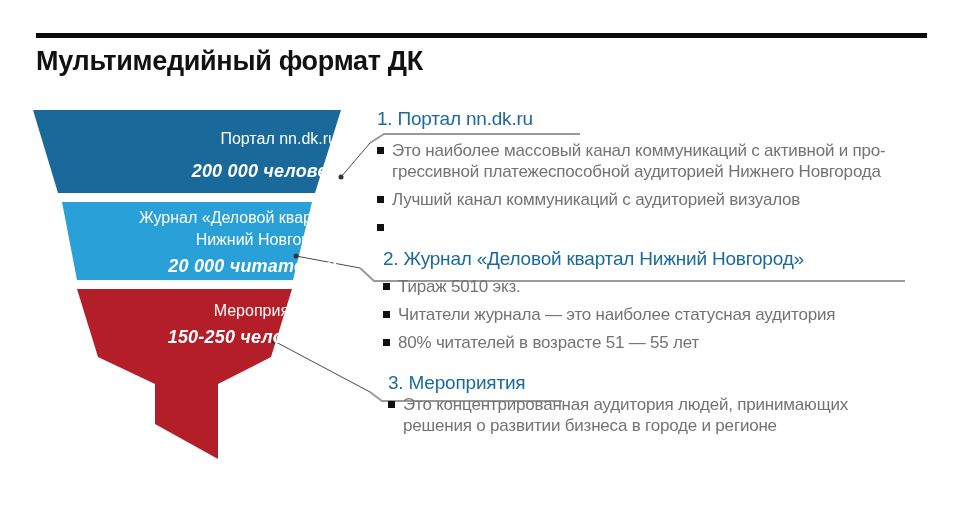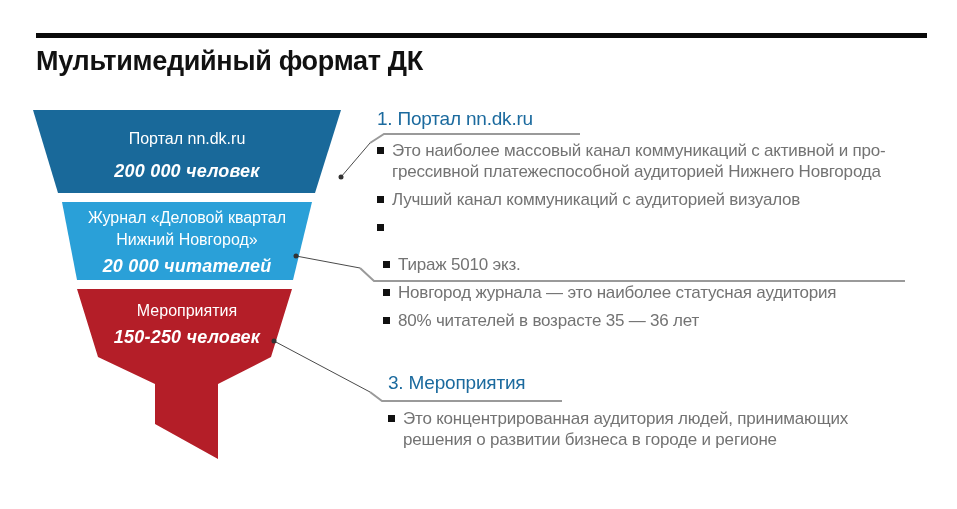--- a/index.html
+++ b/index.html
@@ -12,21 +12,21 @@
     background:#0a0a0a;
   }
   .page-title {
     position:absolute; left:36px; top:46px;
     font-size:27px; font-weight:bold; color:#111; letter-spacing:-0.3px;
     white-space:nowrap;
   }
   svg.layer { position:absolute; left:0; top:0; }
 
   
-  .ftext { position:absolute; left:37px; width:300px; text-align:center; color:#fff; }
+  .ftext { position:absolute; left:37px; width:300px; text-align:right; color:#fff; }
   .flabel { font-size:16px; line-height:22px; white-space:pre-line; }
   .fvalue { font-size:18px; font-weight:bold; line-height:22px; letter-spacing:0.2px;font-style:italic; }
   .ft-s1-label { top:128px; }
   .ft-s1-value { top:160px; }
   .ft-s2-label { top:207px; }
   .ft-s2-value { top:255px; }
   .ft-s3-label { top:300px; }
   .ft-s3-value { top:326px; }
   .ft-s3-label, .ft-s3-value { left:60px; width:254px; }
 
@@ -34,21 +34,21 @@
   .section { position:absolute; width:556px; }
   .sec-1 { left:377px; top:108px; }
   .sec-2 { left:383px; top:248px; }
   .sec-3 { left:388px; top:372px; }
   .sec-heading {
     font-size:19px; font-weight:normal; color:#1b6a9e;
     line-height:22px; letter-spacing:-0.2px; white-space:nowrap;
   }
   .bullets-1 { margin-top:10px; }
   .bullets-2 { margin-top:6px; }
-  .bullets-3 { margin-top:14px; }
+  .bullets-3 { }
   .bullet { display:flex; align-items:flex-start; margin-bottom:7px; }
   .bullet-square {
     flex:0 0 auto; width:7px; height:7px; background:#111;
     margin:7px 8px 0 0;
   }
   .bullet-text {
     font-size:17px; line-height:21px; color:#737373;
     letter-spacing:-0.2px; white-space:pre-line;
   }
 </style>
@@ -100,32 +100,33 @@
         <span class="bullet-square"></span>
         <span class="bullet-text">Лучший канал коммуникаций с аудиторией визуалов</span>
       </div>
       <div class="bullet">
         <span class="bullet-square"></span>
       </div>
     </div>
   </div>
 
   <div class="section sec-2">
+    <div class="sec-heading">2. Журнал «Деловой квартал Нижний Новгород»</div>
     <div class="bullets-2">
       <div class="bullet">
         <span class="bullet-square"></span>
         <span class="bullet-text">Тираж 5010 экз.</span>
       </div>
       <div class="bullet">
         <span class="bullet-square"></span>
-        <span class="bullet-text">Новгород журнала — это наиболее статусная аудитория</span>
+        <span class="bullet-text">Читатели журнала — это наиболее статусная аудитория</span>
       </div>
       <div class="bullet">
         <span class="bullet-square"></span>
-        <span class="bullet-text">80% читателей в возрасте 35 — 36 лет</span>
+        <span class="bullet-text">80% читателей в возрасте 51 — 55 лет</span>
       </div>
     </div>
   </div>
 
   <div class="section sec-3">
     <div class="sec-heading">3. Мероприятия</div>
     <div class="bullets-3">
       <div class="bullet">
         <span class="bullet-square"></span>
         <span class="bullet-text">Это концентрированная аудитория людей, принимающих

